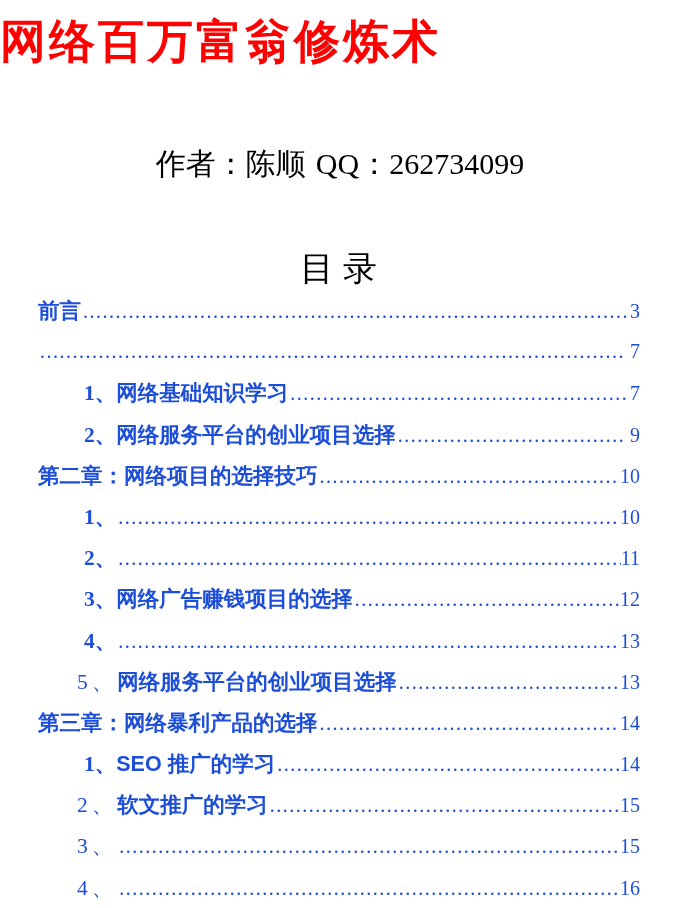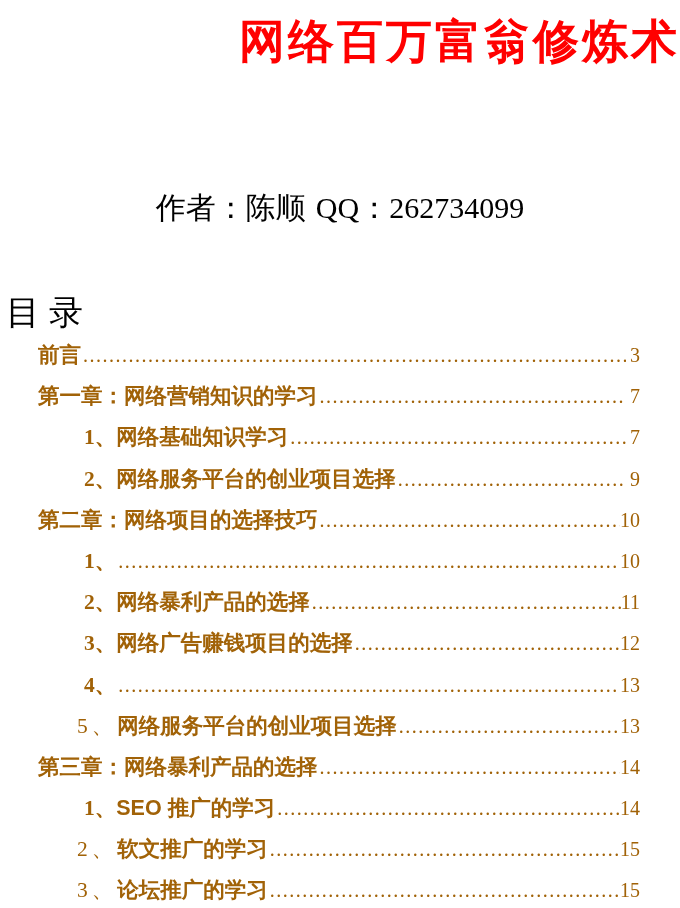--- a/index.html
+++ b/index.html
@@ -11,60 +11,60 @@
   .page {
     position: relative;
     width: 680px;
     height: 908px;
     background: #ffffff;
     overflow: hidden;
   }
   .doc-title {
     margin: 0;
     padding-top: 14px;
-    text-align: right;
+    text-align: left;
     font-size: 46px;
     line-height: 54px;
     font-weight: bold;
     letter-spacing: 3px;
     white-space: nowrap;
   }
   .author-line {
-    margin-top: 120px;
+    margin-top: 76px;
     text-align: center;
     font-size: 30px;
     line-height: 40px;
     font-weight: normal;
     color: #000000;
     white-space: nowrap;
   }
   .author-line .qq {
     font-family: "Liberation Serif", serif;
     margin-left: 10px;
   }
   .toc-heading {
     margin-top: 62px;
-    text-align: left;
+    text-align: center;
     font-size: 34px;
     line-height: 44px;
     font-weight: 500;
     letter-spacing: 9px;
     padding-left: 6px; 
     color: #000000;
   }
   .toc {
     margin-right: 40px;
   }
   .toc-row {
     display: flex;
     align-items: baseline;
     box-sizing: border-box;
     height: 41.2px;
     padding-top: 9px;
-    color: #a16207;
+    color: #1d4ed8;
   }
   .toc-row.chapter { padding-left: 38px; }
   .toc-row.item    { padding-left: 84px; }
   .toc-label {
     font-weight: bold;
     font-size: 21.5px;
     line-height: 24px;
     white-space: nowrap;
   }
   .toc-num {
@@ -113,21 +113,20 @@
 
   <div class="toc">
 
     <div class="toc-row chapter">
       <span class="toc-label">前言</span>
       <span class="dots">................................................................................................................................................................</span>
       <span class="pagenum">3</span>
     </div>
 
     <div class="toc-row chapter">
-      <span class="toc-label">第一章：网络营销知识的学习</span>
       <span class="dots">................................................................................................................................................................</span>
       <span class="pagenum">7</span>
     </div>
 
     <div class="toc-row item">
       <span class="toc-num">1、</span>
       <span class="toc-label">网络基础知识学习</span>
       <span class="dots">................................................................................................................................................................</span>
       <span class="pagenum">7</span>
     </div>
@@ -146,21 +145,20 @@
     </div>
 
     <div class="toc-row item">
       <span class="toc-num">1、</span>
       <span class="dots">................................................................................................................................................................</span>
       <span class="pagenum">10</span>
     </div>
 
     <div class="toc-row item">
       <span class="toc-num">2、</span>
-      <span class="toc-label">网络暴利产品的选择</span>
       <span class="dots">................................................................................................................................................................</span>
       <span class="pagenum">11</span>
     </div>
 
     <div class="toc-row item">
       <span class="toc-num">3、</span>
       <span class="toc-label">网络广告赚钱项目的选择</span>
       <span class="dots">................................................................................................................................................................</span>
       <span class="pagenum">12</span>
     </div>
@@ -193,21 +191,20 @@
 
     <div class="toc-row item">
       <span class="toc-num light">2、</span>
       <span class="toc-label">软文推广的学习</span>
       <span class="dots">................................................................................................................................................................</span>
       <span class="pagenum">15</span>
     </div>
 
     <div class="toc-row item">
       <span class="toc-num light">3、</span>
-      <span class="toc-label">论坛推广的学习</span>
       <span class="dots">................................................................................................................................................................</span>
       <span class="pagenum">15</span>
     </div>
 
     <div class="toc-row item">
       <span class="toc-num light">4、</span>
       <span class="dots">................................................................................................................................................................</span>
       <span class="pagenum">16</span>
     </div>
 

